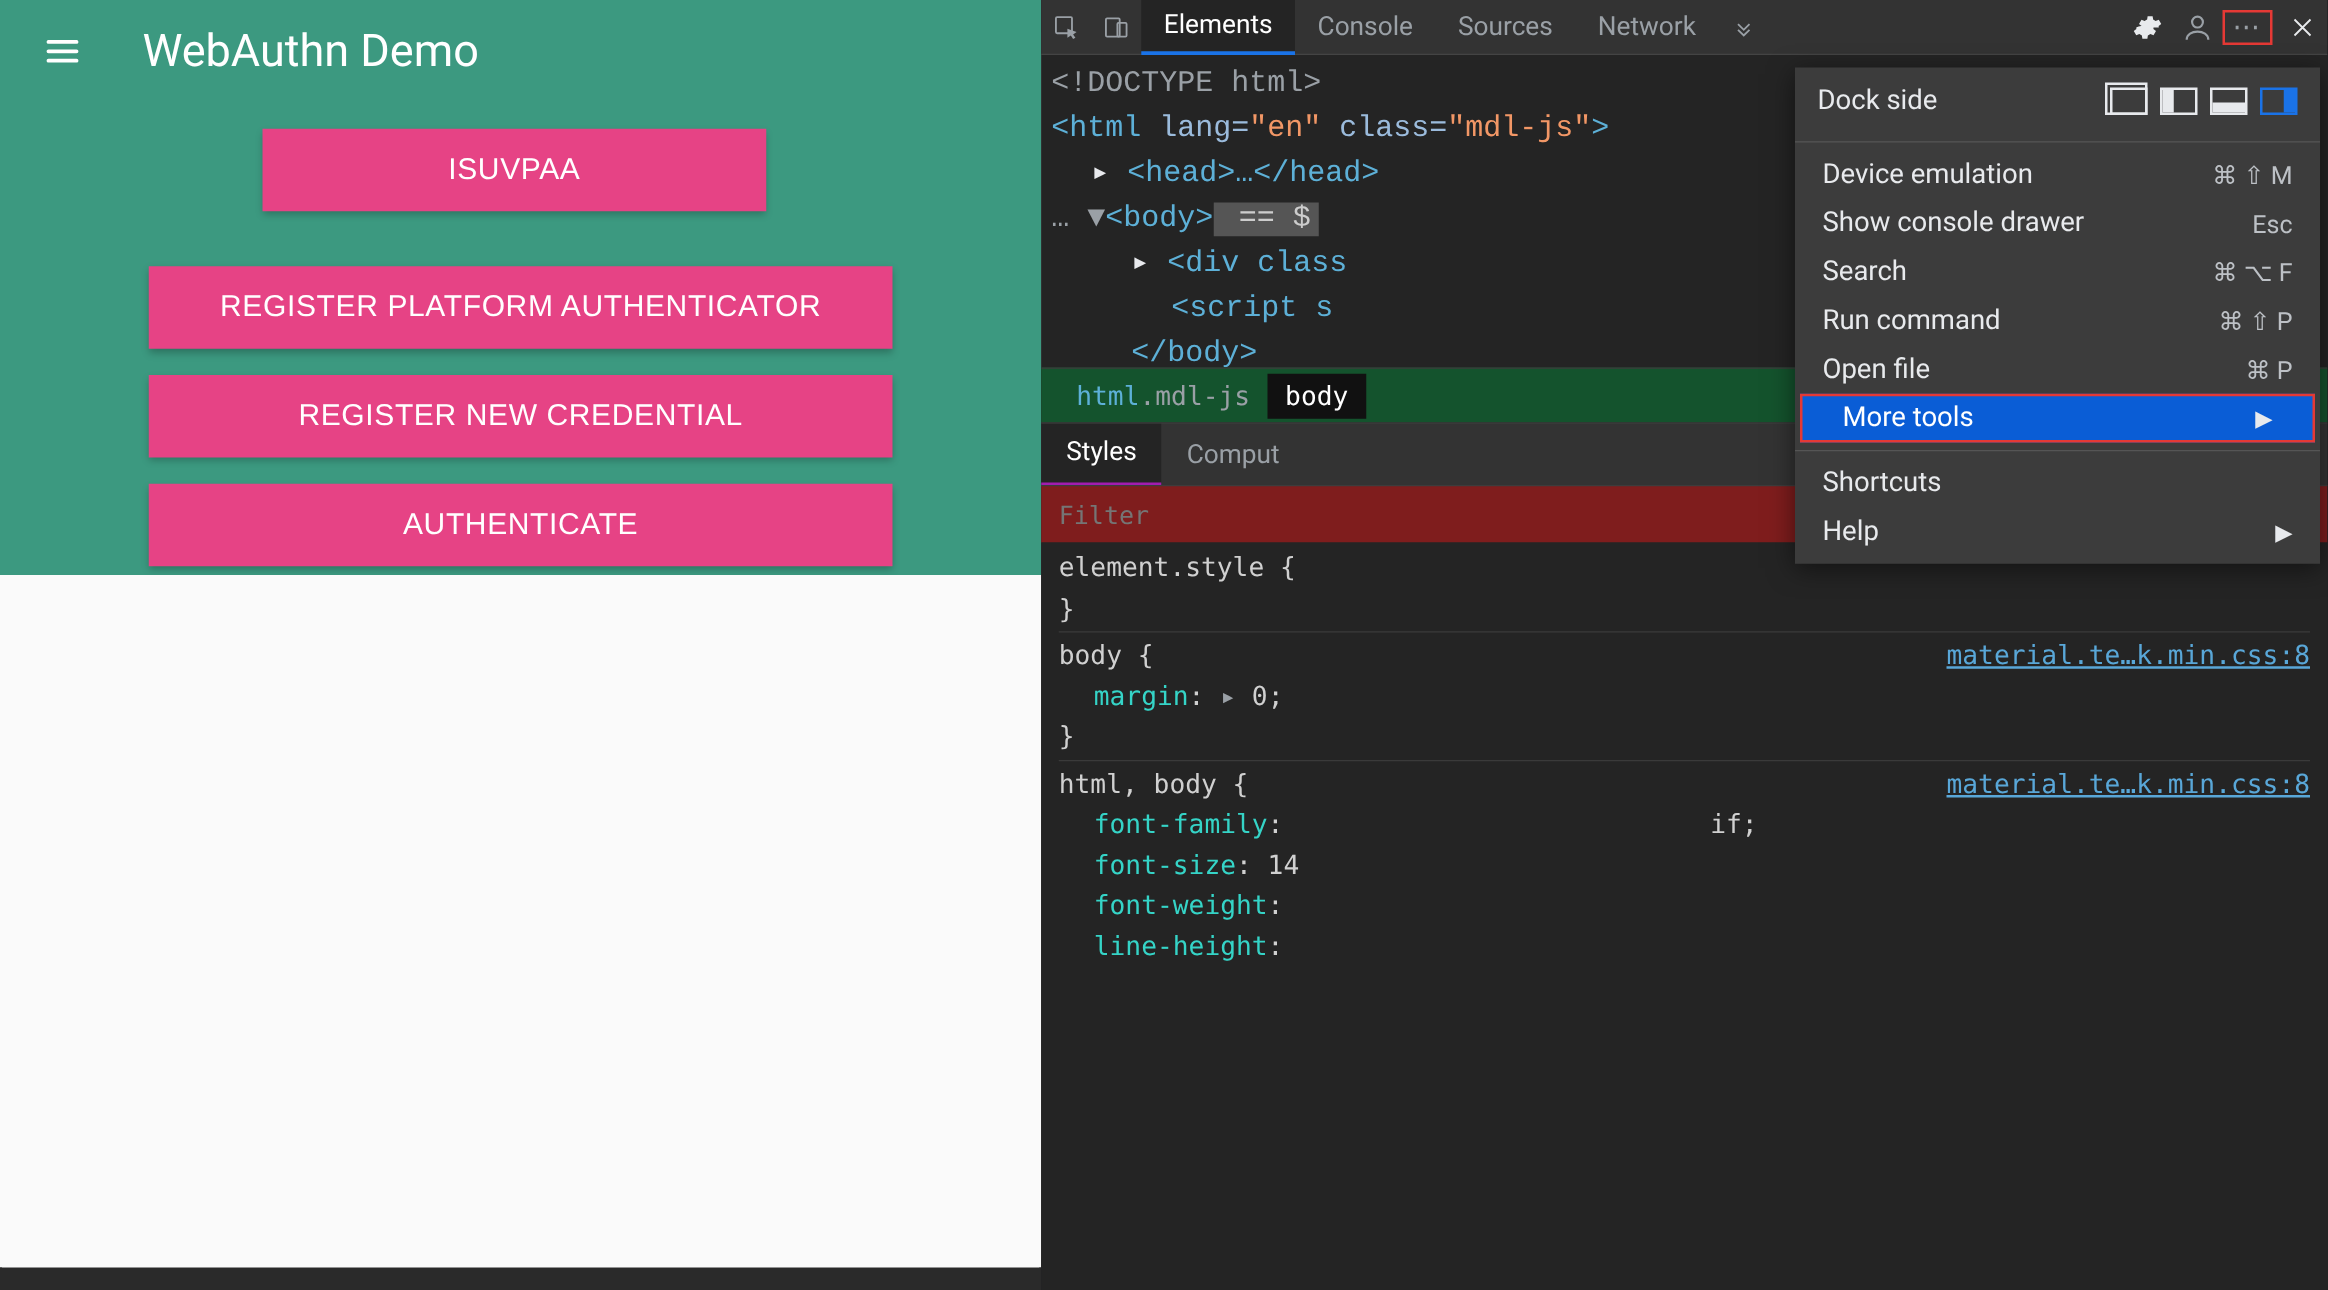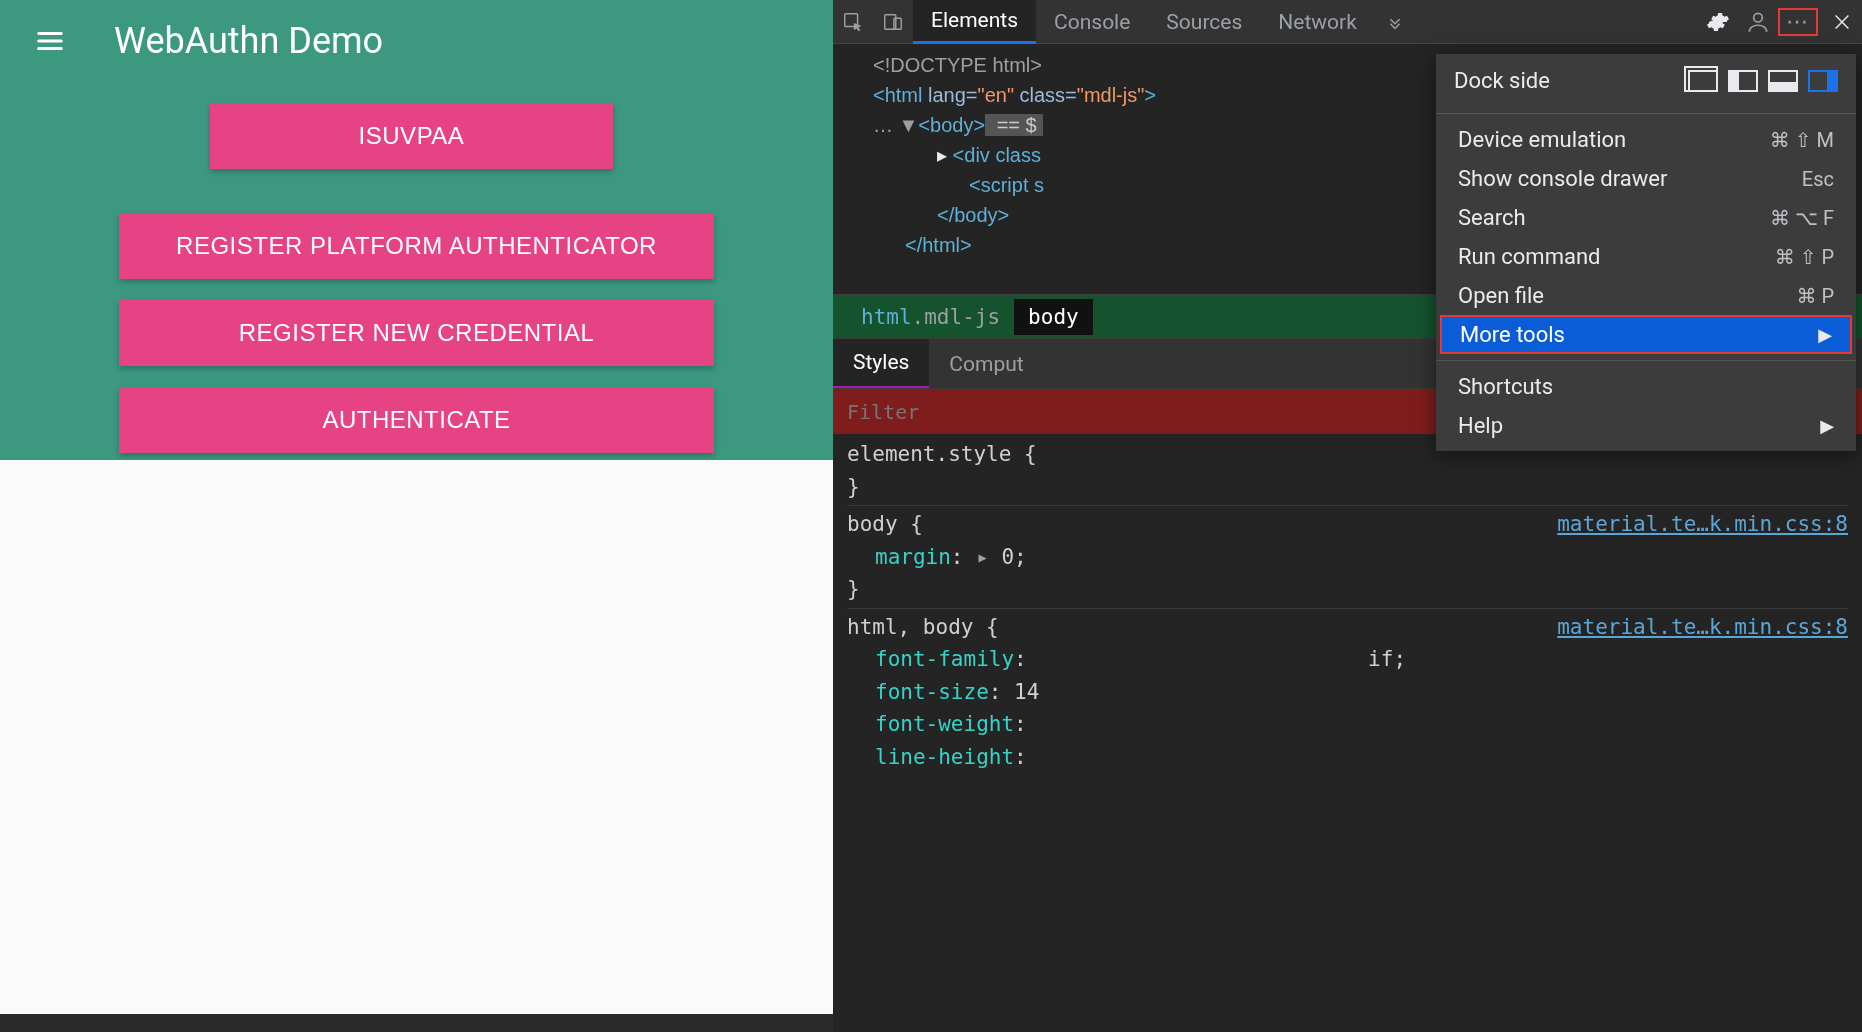--- a/index.html
+++ b/index.html
@@ -133,23 +133,23 @@
   font-size:22px;
   letter-spacing:2px;
   margin-right:4px;
 }
 .dt-top .gear svg { fill:#e8eaed; stroke:none; width:24px; height:24px;}
 .dt-top .acct svg { stroke:#9aa0a6; fill:none; width:26px; height:26px;}
 .dt-top .close svg { stroke:#e8eaed; }
 
 
 .dom-panel {
-  font-family: Liberation Sans, sans-serif;
-  font-size: 20px;
-  padding: 6px 0 0 40px;
+  font-family: Liberation Mono, monospace;
+  font-size: 24px;
+  padding: 6px 0 0 8px;
   line-height: 1.5;
   height: 250px;
   overflow: hidden;
   color:#e8eaed;
 }
 .dom-panel .l1 { padding-left: 0; }
 .dom-panel .l2 { padding-left: 32px; }
 .dom-panel .l3 { padding-left: 64px; }
 .dom-panel .l4 { padding-left: 96px; }
 .tkn-doctype { color:#9aa0a6; }
@@ -285,21 +285,21 @@
 .settings-menu .row {
   display:flex; align-items:center; padding:7px 22px; cursor:pointer;
 }
 .settings-menu .row .txt{flex:1;}
 .settings-menu .row .kb{color:#bdc1c6;font-size:20px;}
 .settings-menu .row.hilite {
   background:#0a5dd6; color:#fff;
 }
 .settings-menu .row.hilite-box{
   border:2px solid #e53935;
-  margin:0 4px; padding:5px 18px;
+  margin:0 4px; padding:5px 32px;
 }
 .settings-menu .rarr{ font-size:18px; color:#e8eaed;}
 .settings-menu .sep { height:1px;background:#555;margin:6px 0;}
 </style>
 </head>
 <body>
 
 <div class="page-side">
   <div class="page-header">
     <div class="page-titlebar">
@@ -364,20 +364,21 @@
           <path d="M5 5l14 14M19 5L5 19"></path>
         </svg>
       </div>
   </div>
 
   <div class="dom-panel">
     <div class="l1"><span class="tkn-doctype">&lt;!DOCTYPE html&gt;</span></div>
     <div class="l1">
       <span class="tkn-tag">&lt;html </span><span class="tkn-attr">lang=</span><span class="tkn-val">"en"</span><span class="tkn-attr"> class=</span><span class="tkn-val">"mdl-js"</span><span class="tkn-tag">&gt;</span>
     </div>
+    <div class="l2">▸ <span class="tkn-tag">&lt;head&gt;…&lt;/head&gt;</span></div>
     <div class="l1 dom-selected">
       <span class="tkn-ellipsis">… ▼</span><span class="tkn-tag">&lt;body&gt;</span><span class="eq"> == $</span>
     </div>
     <div class="l3">▸ <span class="tkn-tag">&lt;div class</span></div>
     <div class="l4"><span class="tkn-tag">&lt;script s</span></div>
     <div class="l3"><span class="tkn-tag">&lt;/body&gt;</span></div>
     <div class="l2"><span class="tkn-tag">&lt;/html&gt;</span></div>
   </div>
 
   <div class="crumb">

